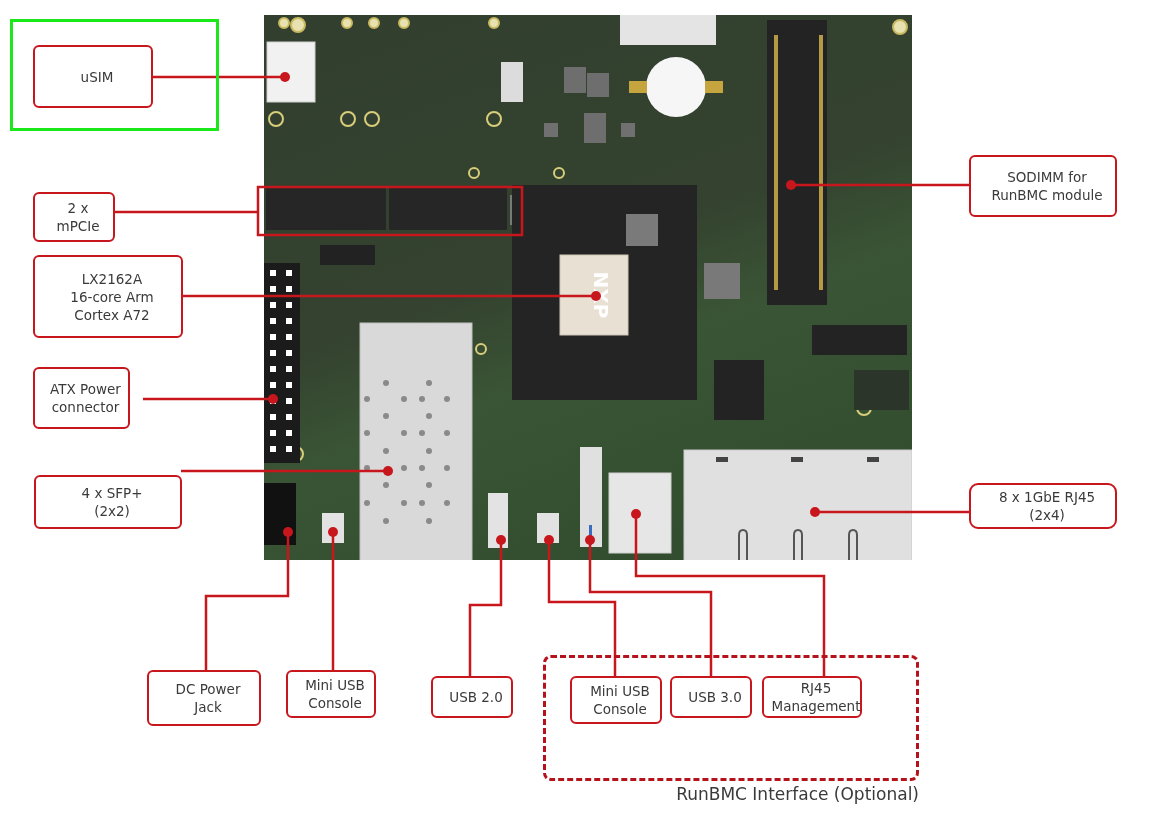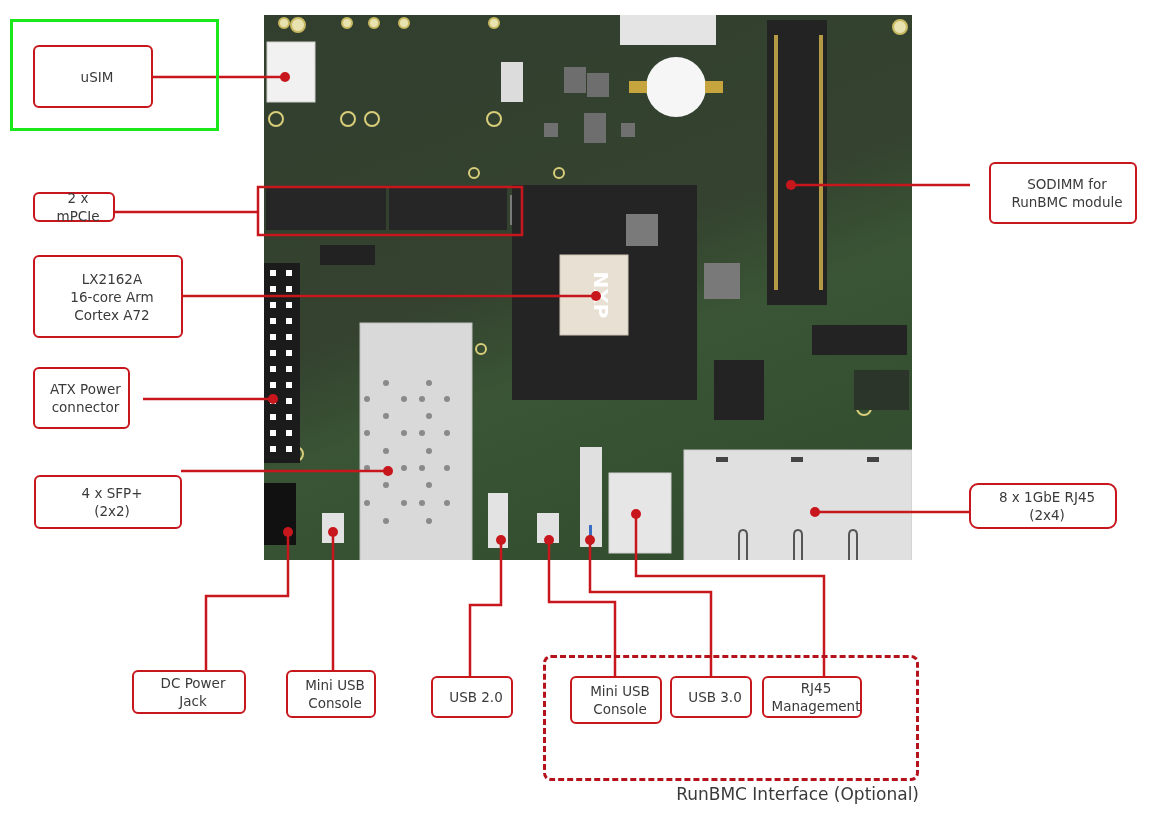--- a/index.html
+++ b/index.html
@@ -197,34 +197,34 @@
     <circle cx="501" cy="540" r="5"></circle>
     <circle cx="549" cy="540" r="5"></circle>
     <circle cx="590" cy="540" r="5"></circle>
     <circle cx="636" cy="514" r="5"></circle>
   </g>
 </svg>
 
 <div class="green-frame"></div>
 
 <div class="label" style="left:33px;top:45px;width:120px;height:63px;">uSIM</div>
-<div class="label" style="left:33px;top:192px;width:82px;height:30px;">2 x
+<div class="label" style="left:33px;top:192px;width:82px;height:50px;">2 x
 mPCIe</div>
 <div class="label" style="left:33px;top:255px;width:150px;height:83px;">LX2162A
 16-core Arm
 Cortex A72</div>
 <div class="label" style="left:33px;top:367px;width:97px;height:62px;">ATX Power
 connector</div>
 <div class="label" style="left:34px;top:441px;width:148px;height:54px;margin-top:34px;">4 x SFP+
 (2x2)</div>
-<div class="label" style="left:969px;top:162px;width:148px;height:62px;margin-left:20px;">SODIMM for
+<div class="label" style="left:969px;top:155px;width:148px;height:62px;">SODIMM for
 RunBMC module</div>
 <div class="label" style="left:969px;top:483px;width:148px;height:46px;border-radius:9px;">8 x 1GbE RJ45
 (2x4)</div>
-<div class="label" style="left:132px;top:670px;width:114px;height:44px;">DC Power
+<div class="label" style="left:147px;top:670px;width:114px;height:56px;">DC Power
 Jack</div>
 <div class="label" style="left:286px;top:670px;width:90px;height:48px;">Mini USB
 Console</div>
 <div class="label" style="left:431px;top:676px;width:82px;height:42px;">USB 2.0</div>
 
 <div class="dashed"></div>
 <div class="label" style="left:570px;top:676px;width:92px;height:48px;">Mini USB
 Console</div>
 <div class="label" style="left:670px;top:676px;width:82px;height:42px;">USB 3.0</div>
 <div class="label" style="left:762px;top:676px;width:100px;height:42px;">RJ45

